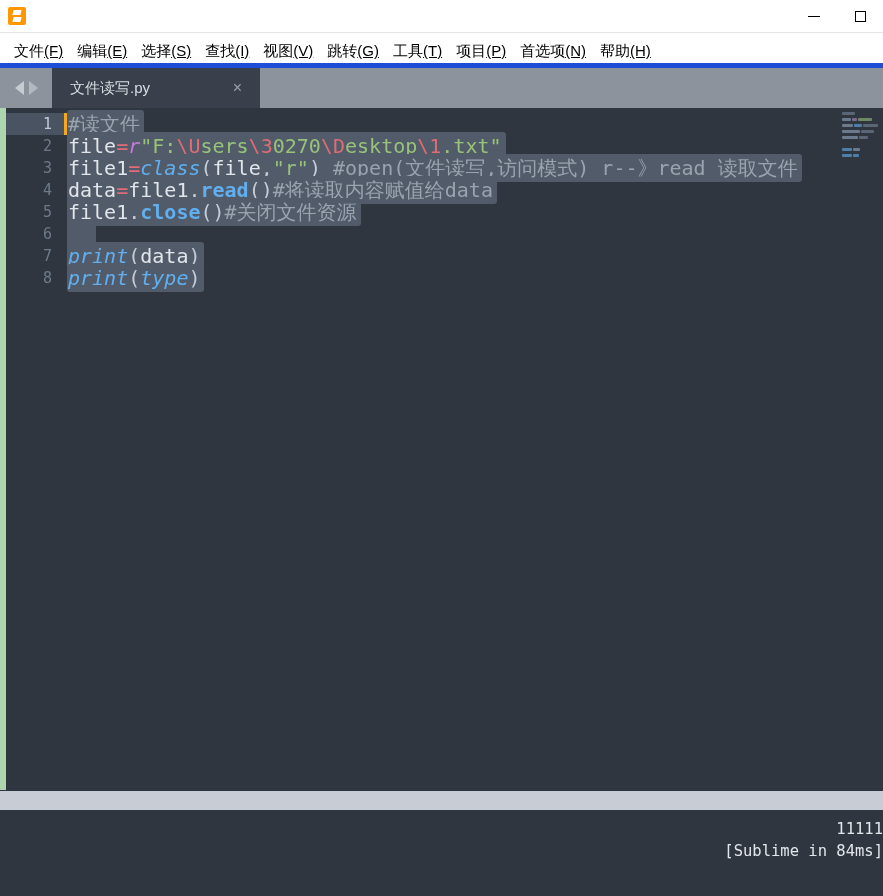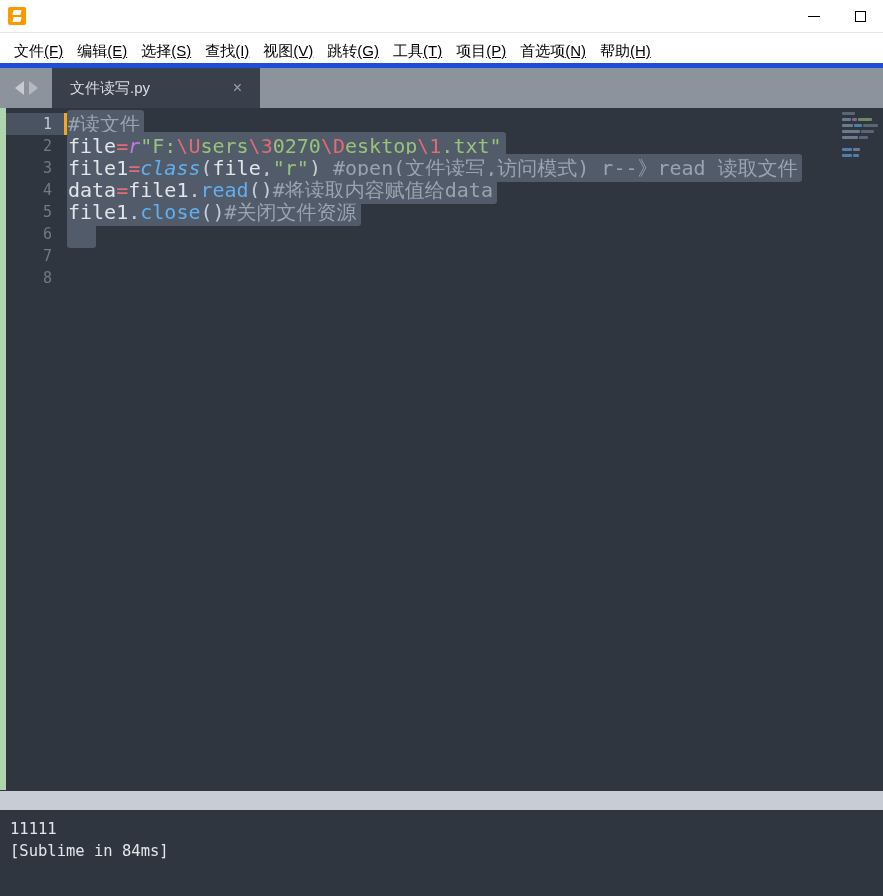--- a/index.html
+++ b/index.html
@@ -220,21 +220,21 @@
     -webkit-box-decoration-break: clone;
   }
   
   .t-comment  { color: #9aa4b0; }
   .t-plain    { color: #e2e6eb; }
   .t-op       { color: #e06c75; }
   .t-keyword  { color: #c678dd; font-style: italic; }
   .t-string   { color: #98c379; }
   .t-esc      { color: #e06c75; }
   .t-fn       { color: #61afef; font-style: italic; }
-  .t-method   { color: #61afef; }
+  .t-method   { color: #61afef; font-weight: bold; }
   .t-punct    { color: #c5ccd6; }
   .t-dot      { color: #707c8c; }
 
   
   .minimap {
     position: absolute;
     right: 0;
     top: 0;
     width: 43px;
     height: 100%;
@@ -270,20 +270,21 @@
     padding: 8px 0 0 10px;
     box-sizing: border-box;
     overflow: hidden;
   }
   .console-line {
     font-family: "DejaVu Sans Mono", monospace;
     font-size: 15.5px;
     color: #e2e6eb;
     line-height: 22px;
     white-space: pre;
+    text-align: right;
   }
 </style>
 </head>
 <body>
 
 <div class="titlebar">
   <div class="app-icon"></div>
   <div class="win-controls">
     <div class="win-btn">
         <span class="bar"></span>
@@ -331,20 +332,22 @@
       <div class="ln">8</div>
     </div>
   <div class="code-area" id="code-area">
     <div class="cursor"></div>
   <div class="code-line"><span class="sel"><span class="t-comment">#读文件</span></span></div>
       <div class="code-line"><span class="sel"><span class="t-plain">file</span><span class="t-op">=</span><span class="t-keyword">r</span><span class="t-string">"F:</span><span class="t-esc">\U</span><span class="t-string">sers</span><span class="t-esc">\3</span><span class="t-string">0270</span><span class="t-esc">\D</span><span class="t-string">esktop</span><span class="t-esc">\1</span><span class="t-string">.txt"</span></span></div>
       <div class="code-line"><span class="sel"><span class="t-plain">file1</span><span class="t-op">=</span><span class="t-fn">class</span><span class="t-punct">(</span><span class="t-plain">file</span><span class="t-punct">,</span><span class="t-string">"r"</span><span class="t-punct">)</span><span class="t-dot"> </span><span class="t-comment">#open(文件读写,访问模式) r--》read 读取文件</span></span></div>
       <div class="code-line"><span class="sel"><span class="t-plain">data</span><span class="t-op">=</span><span class="t-plain">file1</span><span class="t-punct">.</span><span class="t-method">read</span><span class="t-punct">()</span><span class="t-comment">#将读取内容赋值给data</span></span></div>
       <div class="code-line"><span class="sel"><span class="t-plain">file1</span><span class="t-punct">.</span><span class="t-method">close</span><span class="t-punct">()</span><span class="t-comment">#关闭文件资源</span></span></div>
       <div class="code-line"><span class="sel"><span class="t-plain">  </span></span></div>
+      <div class="code-line"><span class="sel"><span class="t-fn">print</span><span class="t-punct">(</span><span class="t-plain">data</span><span class="t-punct">)</span></span></div>
+      <div class="code-line"><span class="sel"><span class="t-fn">print</span><span class="t-punct">(</span><span class="t-fn">type</span><span class="t-punct">)</span></span></div>
     </div>
   <div class="minimap" id="minimap">
       <div class="mm-row">
         <span class="mm-seg" style="width: 13px; background: rgb(90, 102, 118);"></span>
       </div>
       <div class="mm-row">
         <span class="mm-seg" style="width: 9px; background: rgb(107, 122, 140);"></span>
         <span class="mm-seg" style="width: 5px; background: rgb(125, 106, 140);"></span>
         <span class="mm-seg" style="width: 14px; background: rgb(111, 138, 99);"></span>
       </div>

